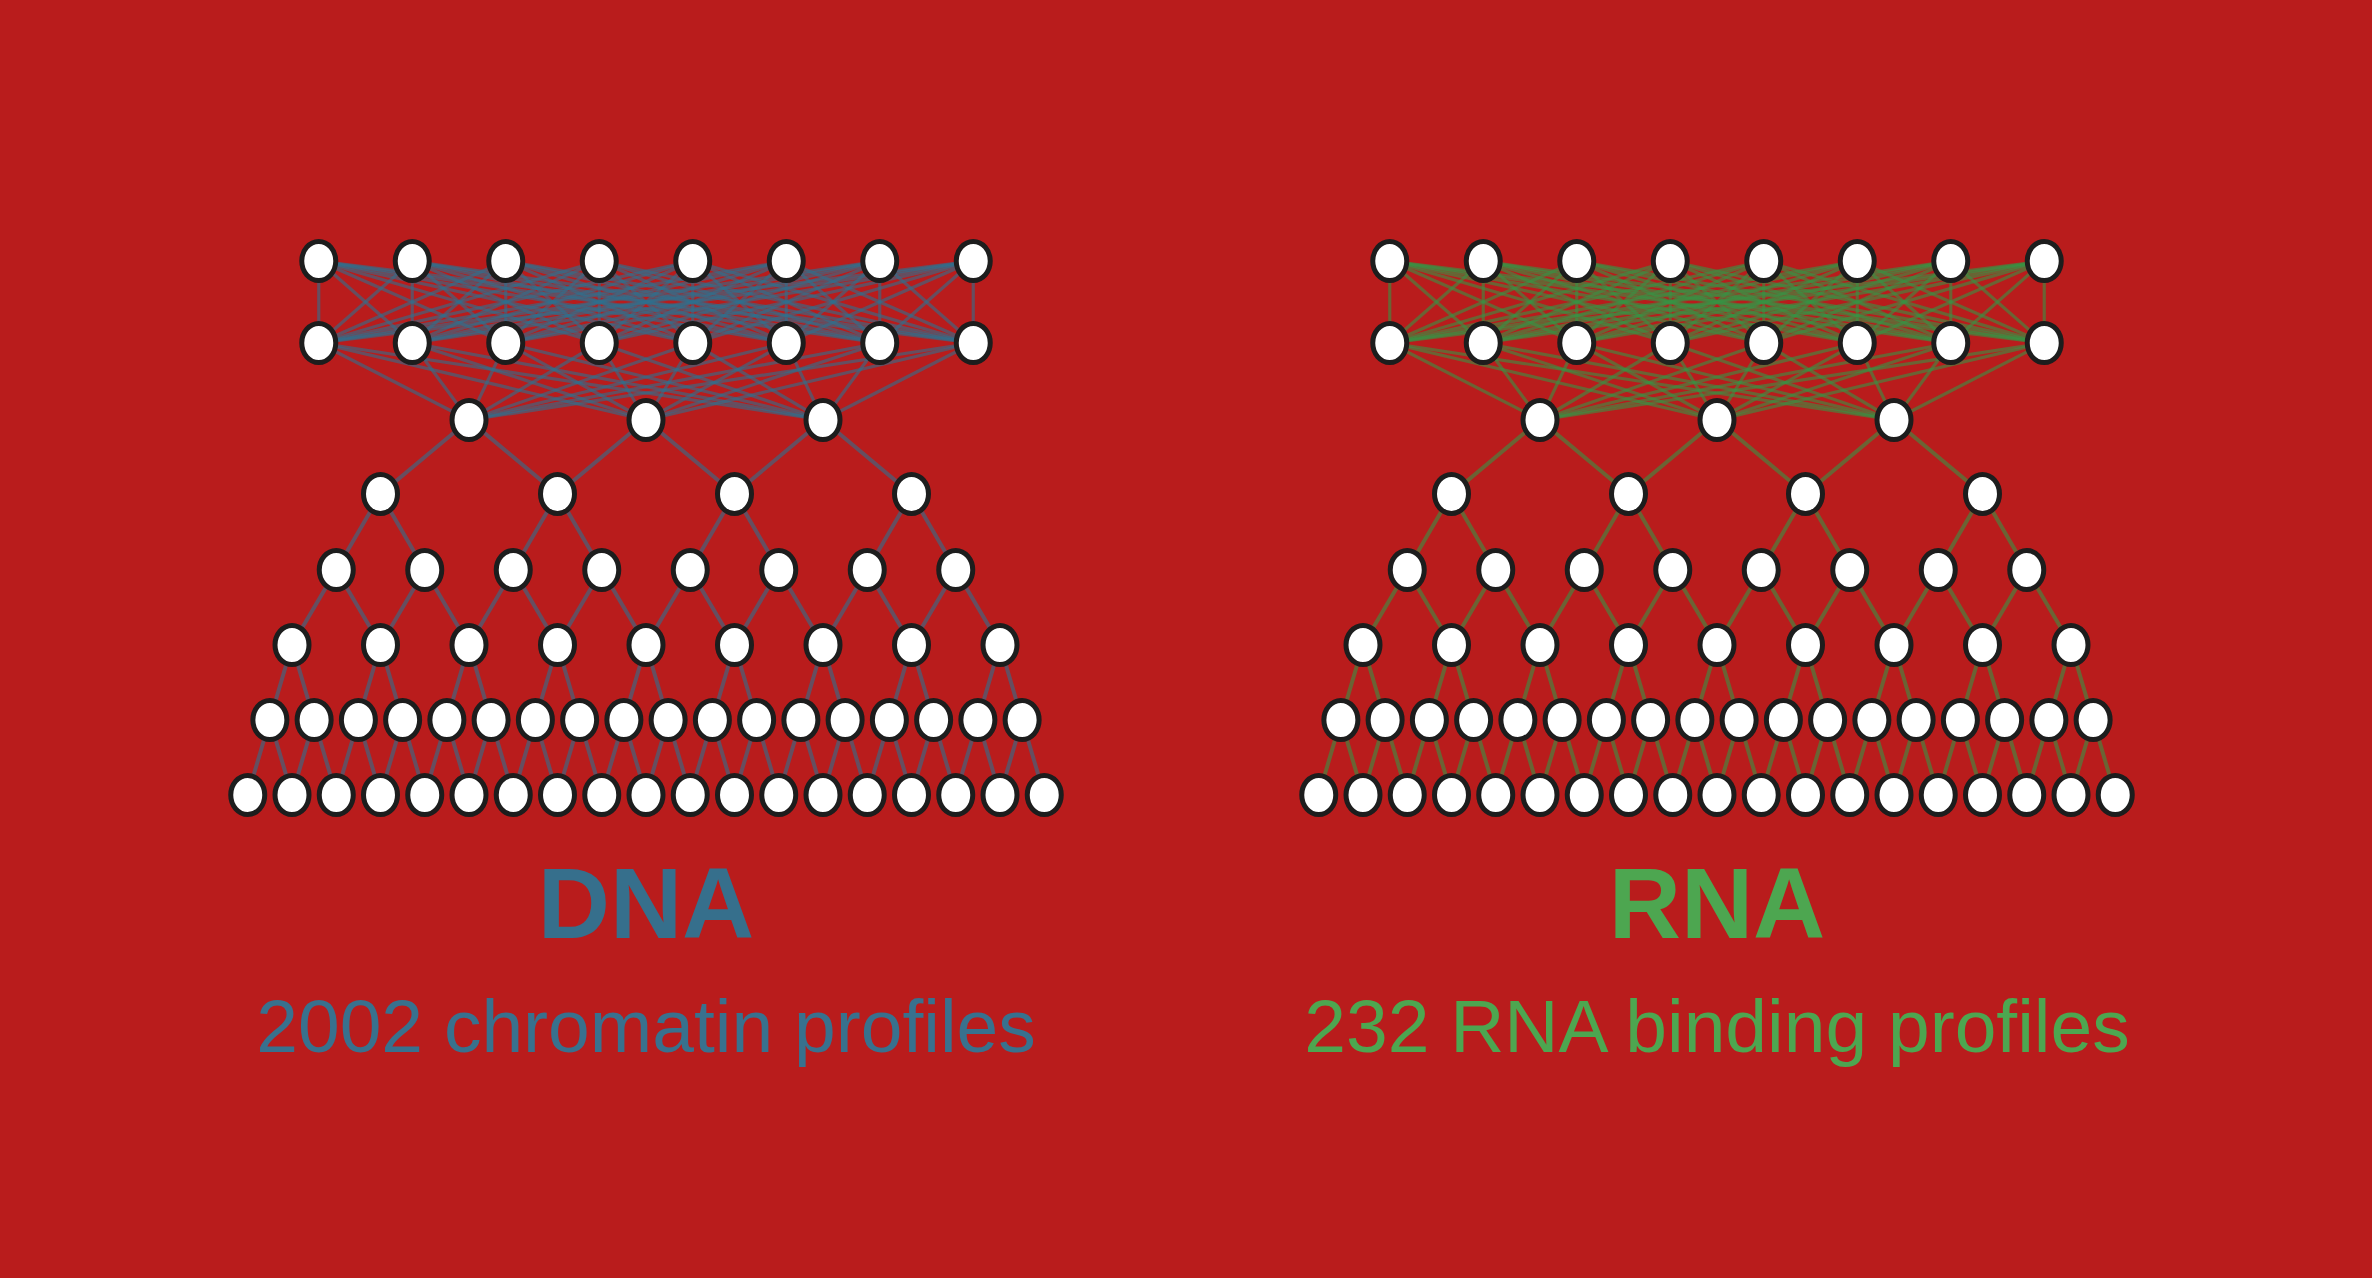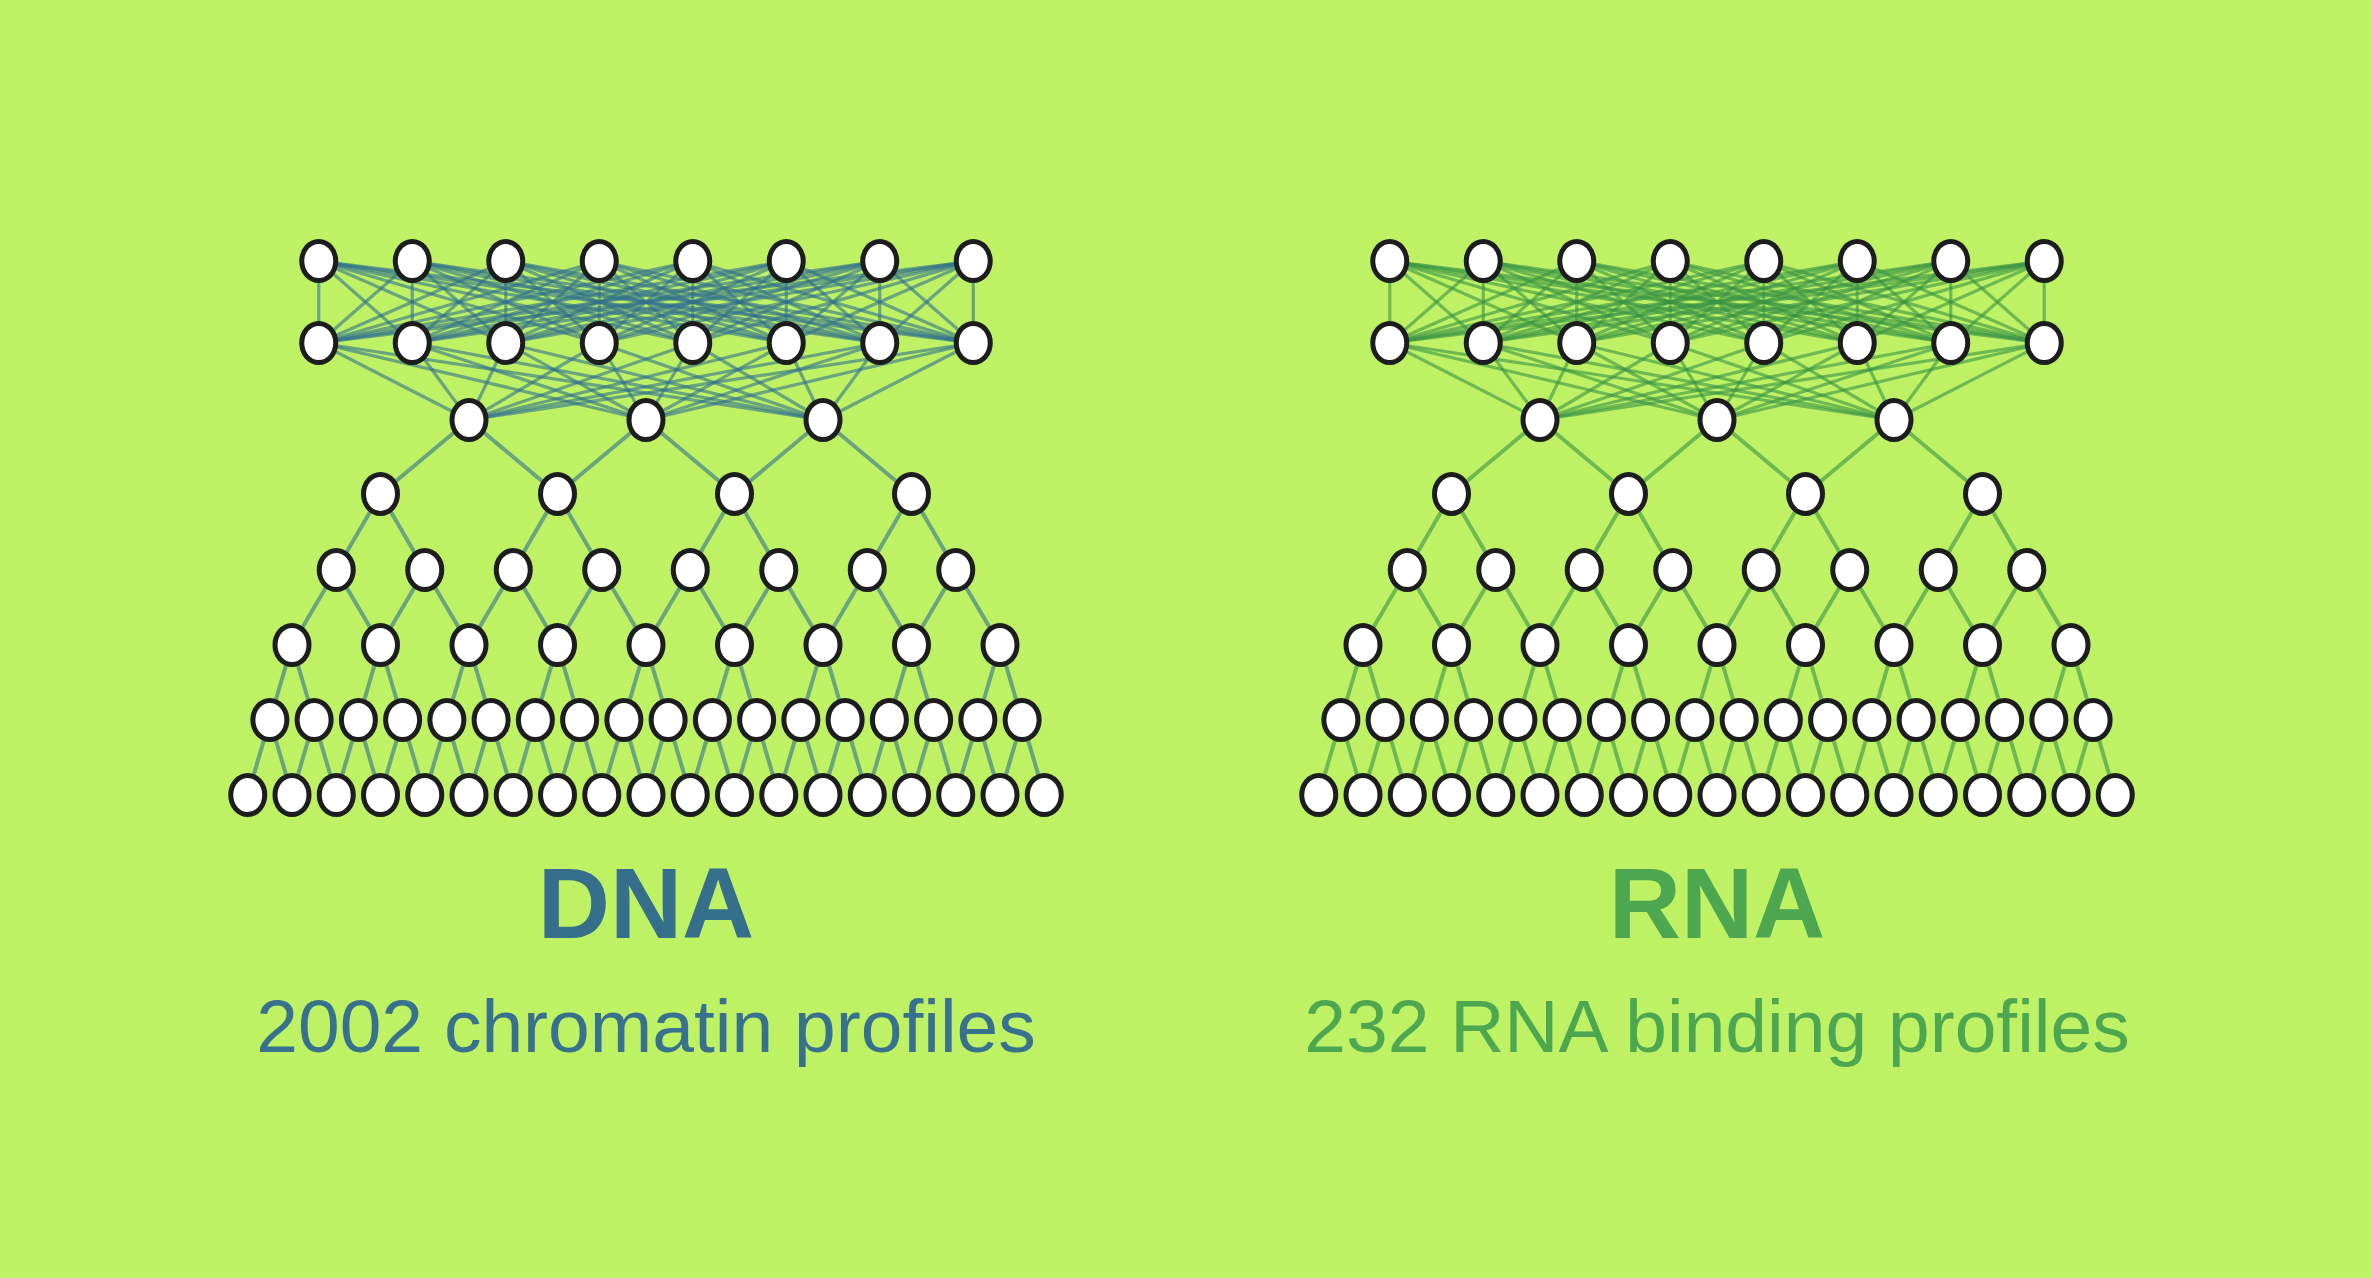--- a/index.html
+++ b/index.html
@@ -21,21 +21,21 @@
     font-weight: bold;
   }
   .net-subtitle {
     font-family: "Liberation Sans", sans-serif;
     font-weight: normal;
   }
 </style>
 </head>
 <body>
 
-<div id="stage" style="background: #bef264; text-decoration: underline;">
+<div id="stage" style="background: #b91c1c; text-decoration: underline;">
   <svg id="figure" width="2372" height="1278" viewBox="0 0 2372 1278">
 
     <g id="net-dna">
         <g stroke="#2e6f8e" stroke-opacity="0.6">
           <line x1="318.75" y1="261" x2="318.75" y2="343" stroke-width="3.2"></line>
           <line x1="318.75" y1="261" x2="412.25" y2="343" stroke-width="3.2"></line>
           <line x1="318.75" y1="261" x2="505.75" y2="343" stroke-width="3.2"></line>
           <line x1="318.75" y1="261" x2="599.25" y2="343" stroke-width="3.2"></line>
           <line x1="318.75" y1="261" x2="692.75" y2="343" stroke-width="3.2"></line>
           <line x1="318.75" y1="261" x2="786.25" y2="343" stroke-width="3.2"></line>

